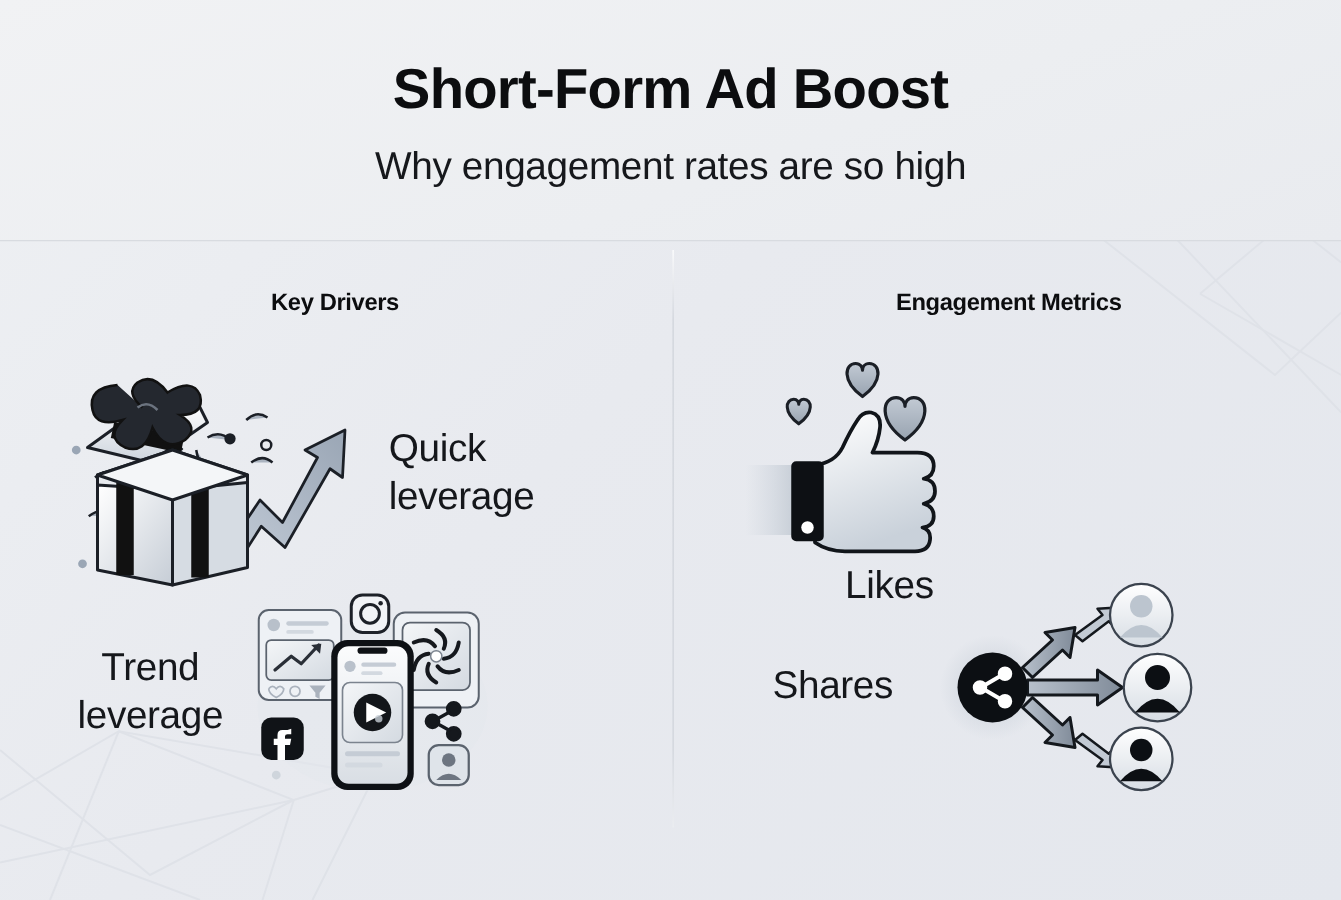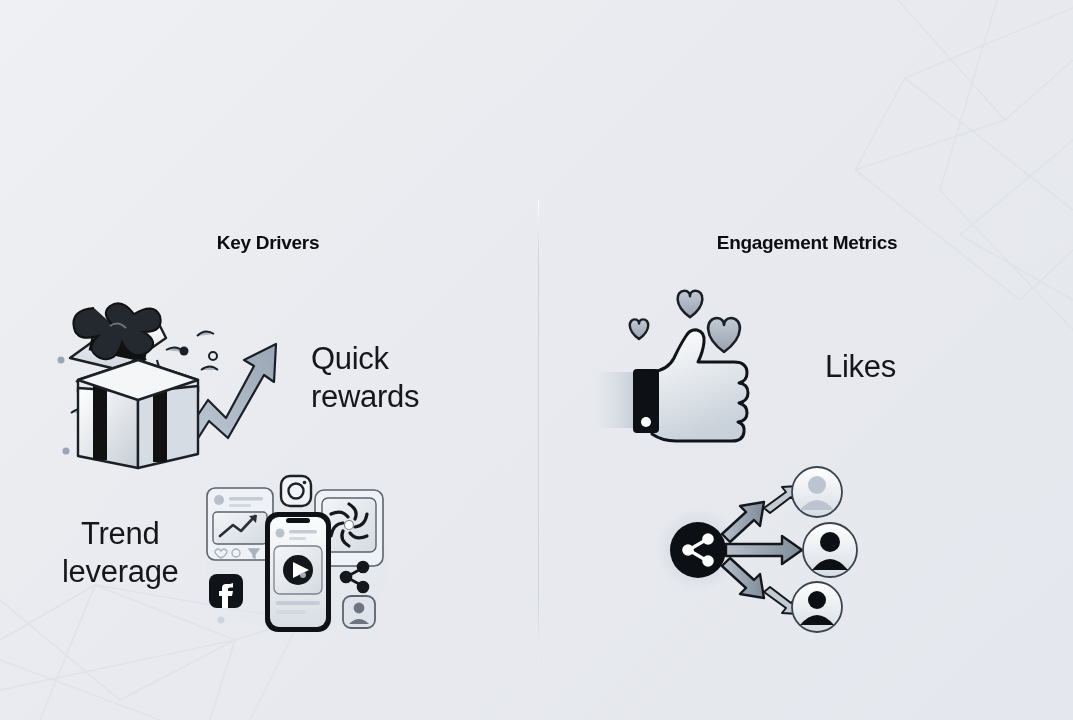--- a/index.html
+++ b/index.html
@@ -57,21 +57,21 @@
   .row-label{
     font-size:31px; color:#15171b; line-height:1.22; letter-spacing:-.3px;
     white-space:pre-line;
   }
   .art{ position:relative; }
 
   
   .r-quick{ left:48px;  top:94px; }
   .r-trend{ left:62px;  top:276px;text-align:center; }
   
-  .r-likes{ left:60px;  top:90px; }
+  .r-likes{ left:60px;  top:90px;flex-direction:column; }
   .r-shares{ left:80px; top:266px; }
 
   svg{ display:block; overflow:visible; }
 </style>
 </head>
 <body>
 
 <div class="page">
 
   <svg class="bg-lines" viewBox="0 0 1073 720">
@@ -87,20 +87,24 @@
       <path d="M0 640 L95 585 L300 620 L250 720"></path>
       <path d="M0 600 L120 700 L235 640"></path>
       <path d="M95 585 L235 640 L210 720"></path>
       <path d="M0 690 L235 640"></path>
       <path d="M95 585 L40 720"></path>
       <path d="M235 640 L300 620"></path>
       <path d="M0 660 L160 720"></path>
     </g>
   </svg>
 
+  <div class="header">
+    <div class="title">Short-Form Ad Boost</div>
+    <div class="subtitle">Why engagement rates are so high</div>
+  </div>
 
   <div class="body">
 
     <div class="divider"></div>
 
     <div class="col col-left">
       <div class="col-title">Key Drivers</div>
 
       <div class="row r-quick">
         <div class="art">
@@ -151,21 +155,21 @@
               <path d="M30 92 L90 72 L150 92 L150 104 L30 104 Z" fill="#e8ebef" stroke="#1b1f26" stroke-width="2.4" stroke-linejoin="round"></path>
               <path d="M30 100 L30 168 L90 180 L90 104 Z" fill="url(#boxG)" stroke="#1b1f26" stroke-width="2.4" stroke-linejoin="round"></path>
               <path d="M90 104 L90 180 L150 166 L150 98 Z" fill="#d6dce3" stroke="#1b1f26" stroke-width="2.4" stroke-linejoin="round"></path>
               <path d="M52 98 L52 172" stroke="#111" stroke-width="14"></path>
               <path d="M112 101 L112 174" stroke="#111" stroke-width="14"></path>
               <path d="M30 92 L90 72 L150 92 L90 112 Z" fill="#f4f6f8" stroke="#1b1f26" stroke-width="2.4" stroke-linejoin="round"></path>
             </g>
           </svg>
         </div>
         <div class="row-label" style="margin-left:18px;">Quick
-rewards</div>
+leverage</div>
       </div>
 
       <div class="row r-trend">
         <div class="row-label">Trend
 leverage</div>
         <div class="art" style="margin-left:24px;">
           <svg width="190" height="165" viewBox="0 0 190 165">
             <defs>
               <linearGradient id="cardG" x1="0" y1="0" x2="1" y2="1">
                 <stop offset="0" stop-color="#f4f6f8"></stop>
@@ -288,20 +292,21 @@
             <path d="M54 88 q16 -2 22 -14 q6 -13 12 -22 q4 -7 11 -6 q8 2 7 12 q-1 10 -6 20 h36 q13 0 13 11 q0 8 -8 10 q9 1 9 10 q0 8 -9 10 q8 2 8 10 q0 8 -9 9 q7 2 6 10 q-1 9 -12 9 h-56 q-14 0 -24 -7 Z" fill="url(#thumbG)" stroke="#11151a" stroke-width="3" stroke-linejoin="round"></path>
 
             <rect x="36" y="86" width="24" height="62" rx="3" fill="#0d1014" stroke="#0d1014" stroke-width="2"></rect>
             <circle cx="48" cy="138" r="5" fill="#ffffff"></circle>
           </svg>
         </div>
         <div class="row-label" style="margin-left:42px;">Likes</div>
       </div>
 
       <div class="row r-shares">
+        <div class="row-label">Shares</div>
         <div class="art" style="margin-left:38px;">
           <svg width="210" height="175" viewBox="0 0 210 175">
             <defs>
               <linearGradient id="arrowG2" x1="0" y1="0" x2="1" y2="0">
                 <stop offset="0" stop-color="#b7c0cb"></stop>
                   <stop offset="1" stop-color="#808b99"></stop>
               </linearGradient>
               <linearGradient id="avaTop" x1="0" y1="0" x2="0" y2="1">
                 <stop offset="0" stop-color="#ffffff"></stop>
                   <stop offset="1" stop-color="#d7dde4"></stop>

